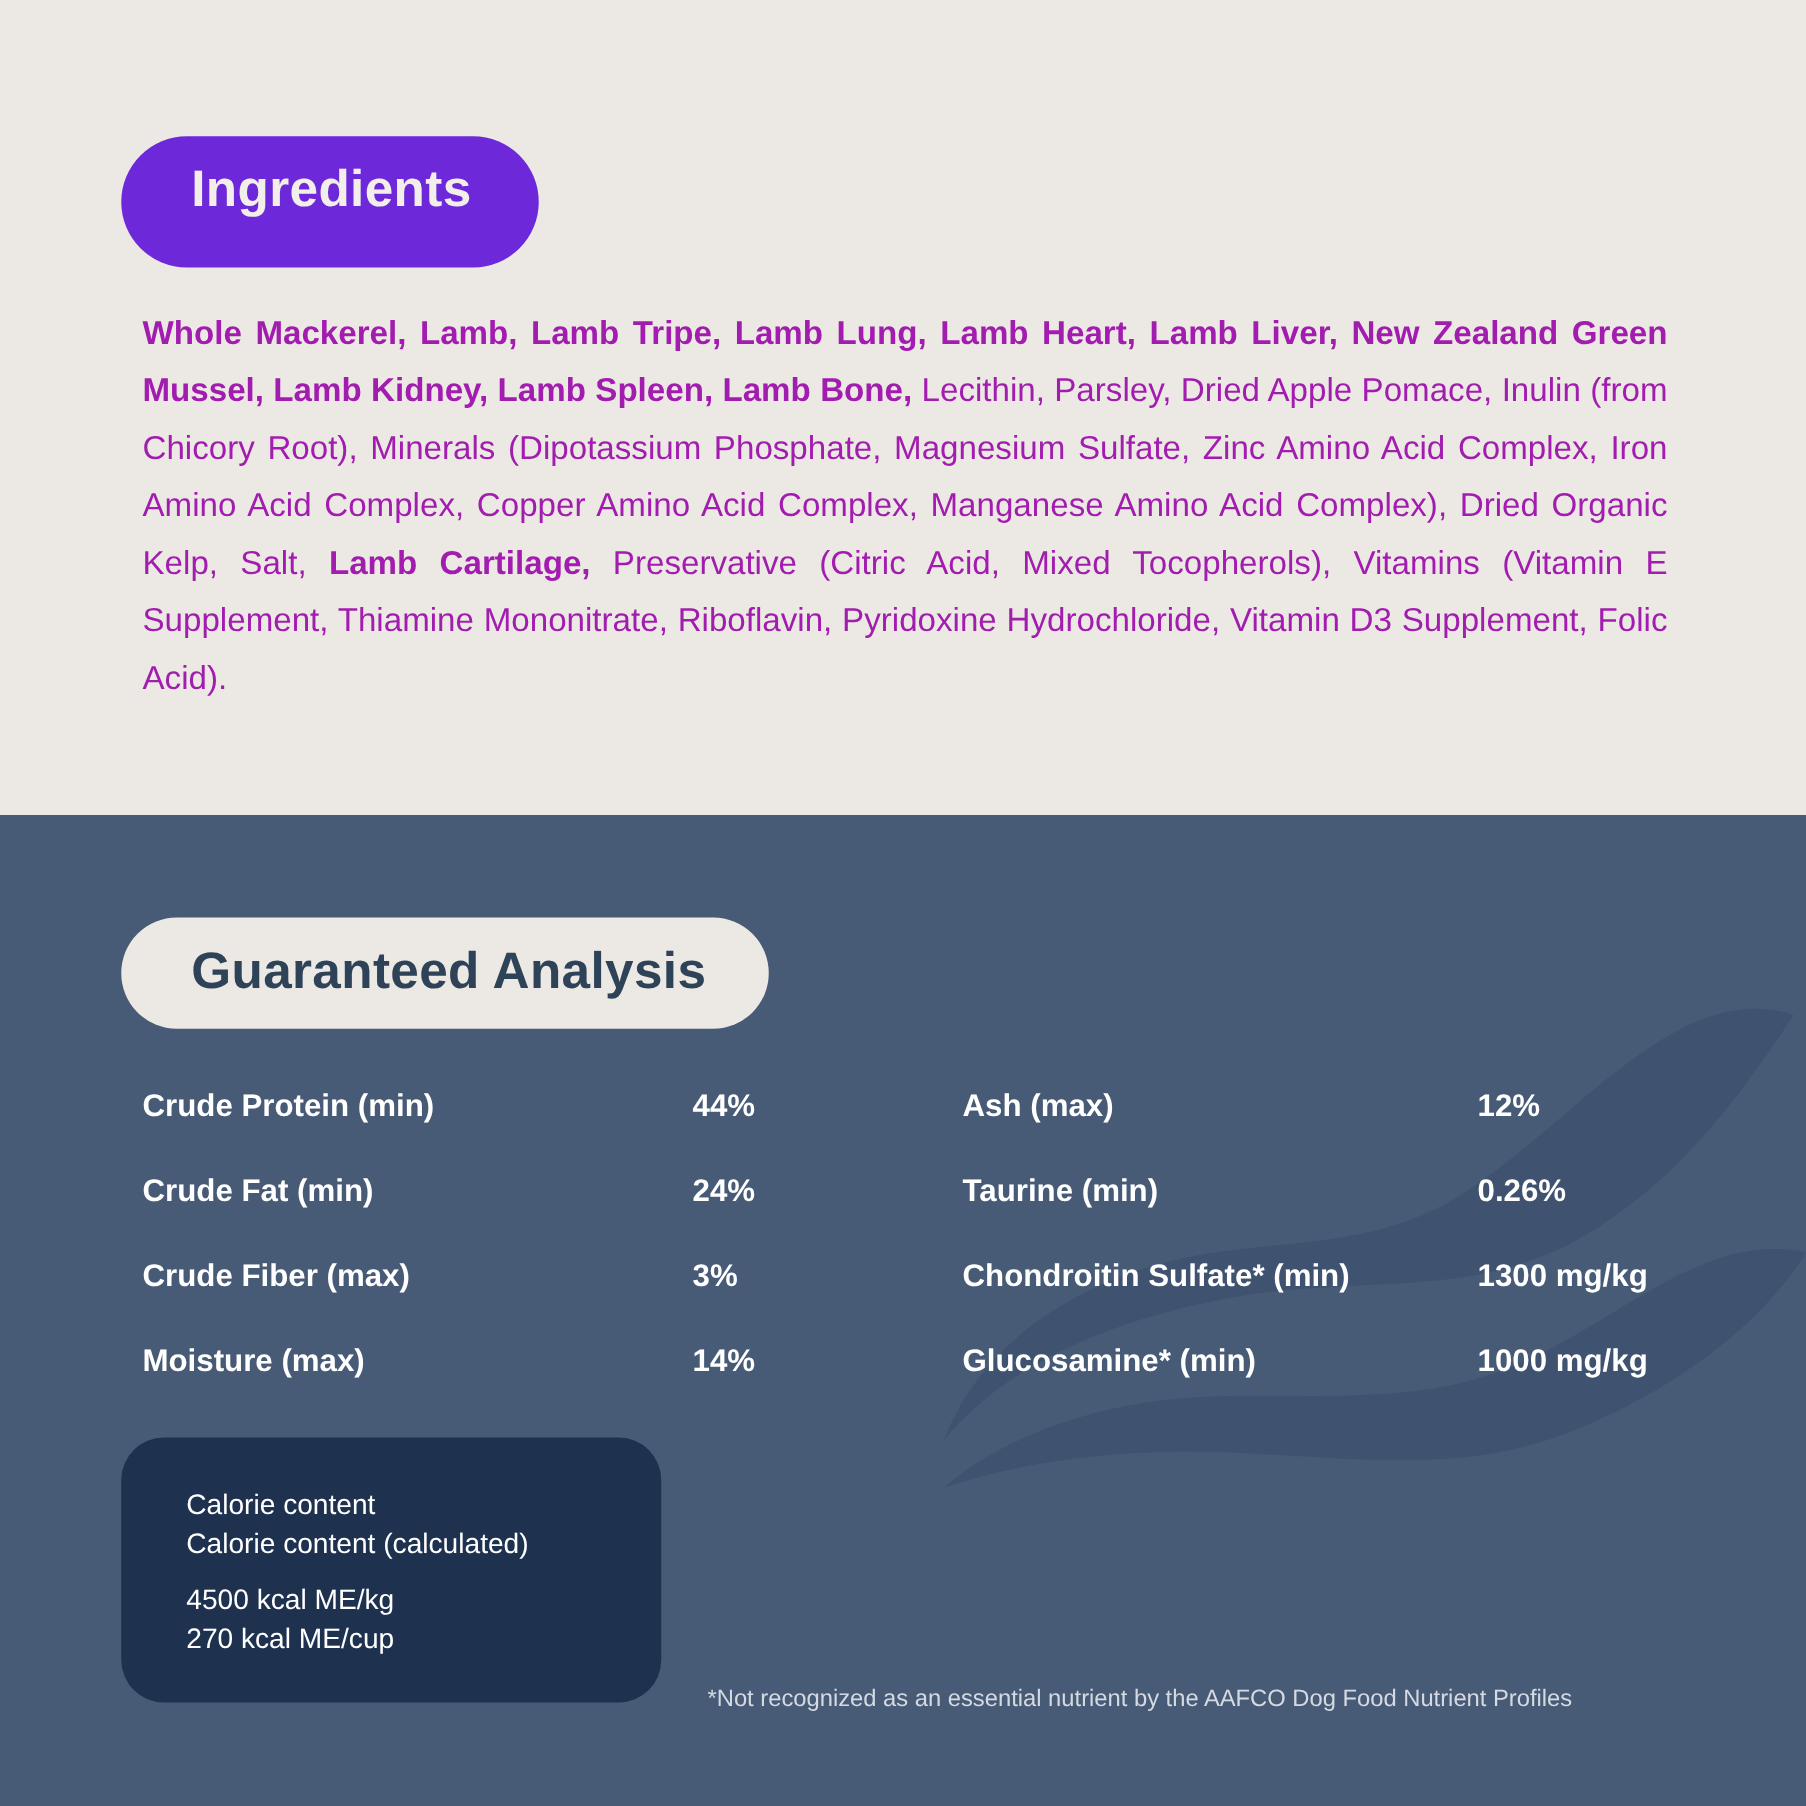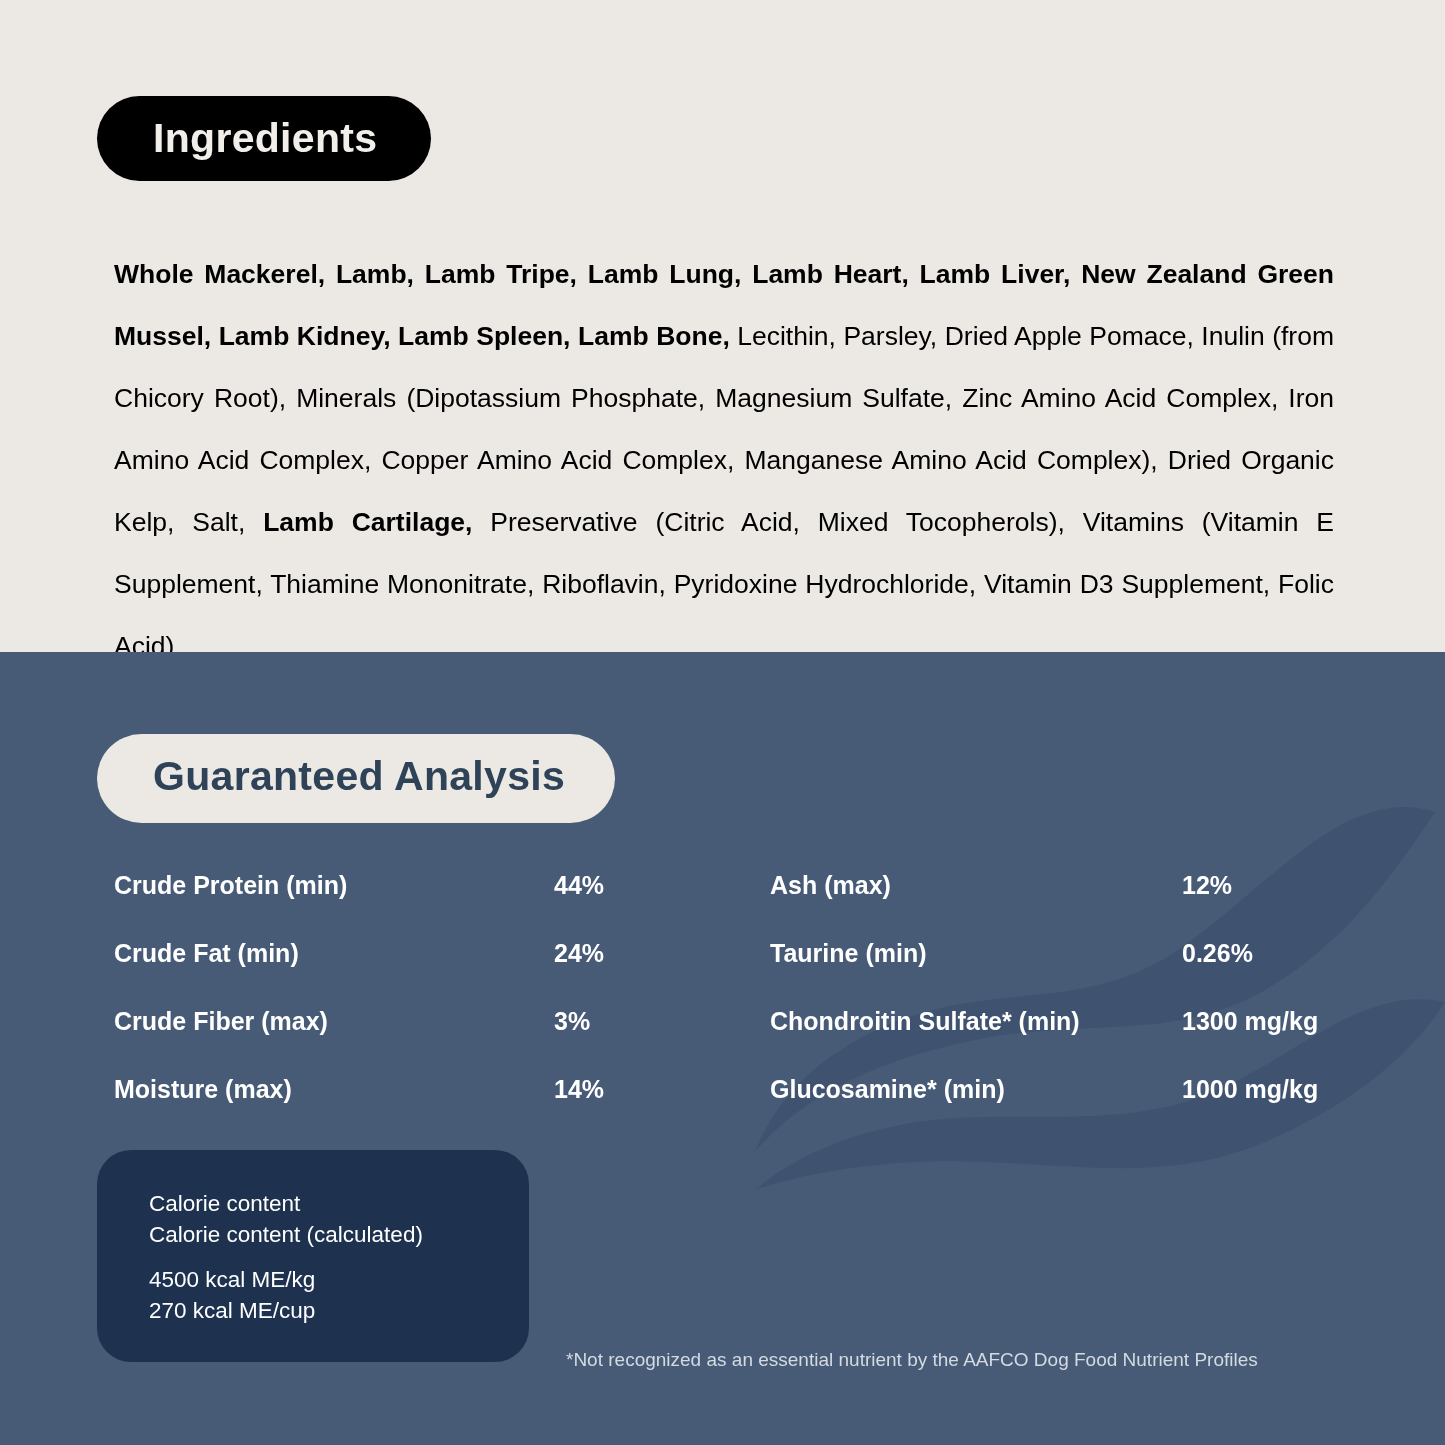--- a/index.html
+++ b/index.html
@@ -24,42 +24,42 @@
     position: absolute;
     left: 0;
     top: 0;
     width: 1445px;
     height: 652px;
     background: #ece9e4;
   }
   .pill-dark {
     position: absolute;
     left: 97px;
-    top: 96px;
-    padding: 22px 54px 22px 56px;
-    background: #000000;
+    top: 109px;
+    padding: 22px 54px 42px 56px;
+    background: #6d28d9;
     border-radius: 56px;
     display: inline-block;
   }
   .pill-dark .pill-label {
     font-size: 41px;
     font-weight: bold;
     color: #f2efeb;
     letter-spacing: 0.3px;
     line-height: 1;
     white-space: nowrap;
   }
   .ingredients-text {
     position: absolute;
     left: 114px;
     top: 216px;
     width: 1220px;
     font-size: 26.5px;
-    line-height: 62px;
-    color: #000000;
+    line-height: 46px;
+    color: #a21caf;
     text-align: justify;
     text-justify: inter-word;
   }
   .ingredients-text b { font-weight: bold; }
 
   
   .analysis-panel {
     position: absolute;
     left: 0;
     top: 652px;

